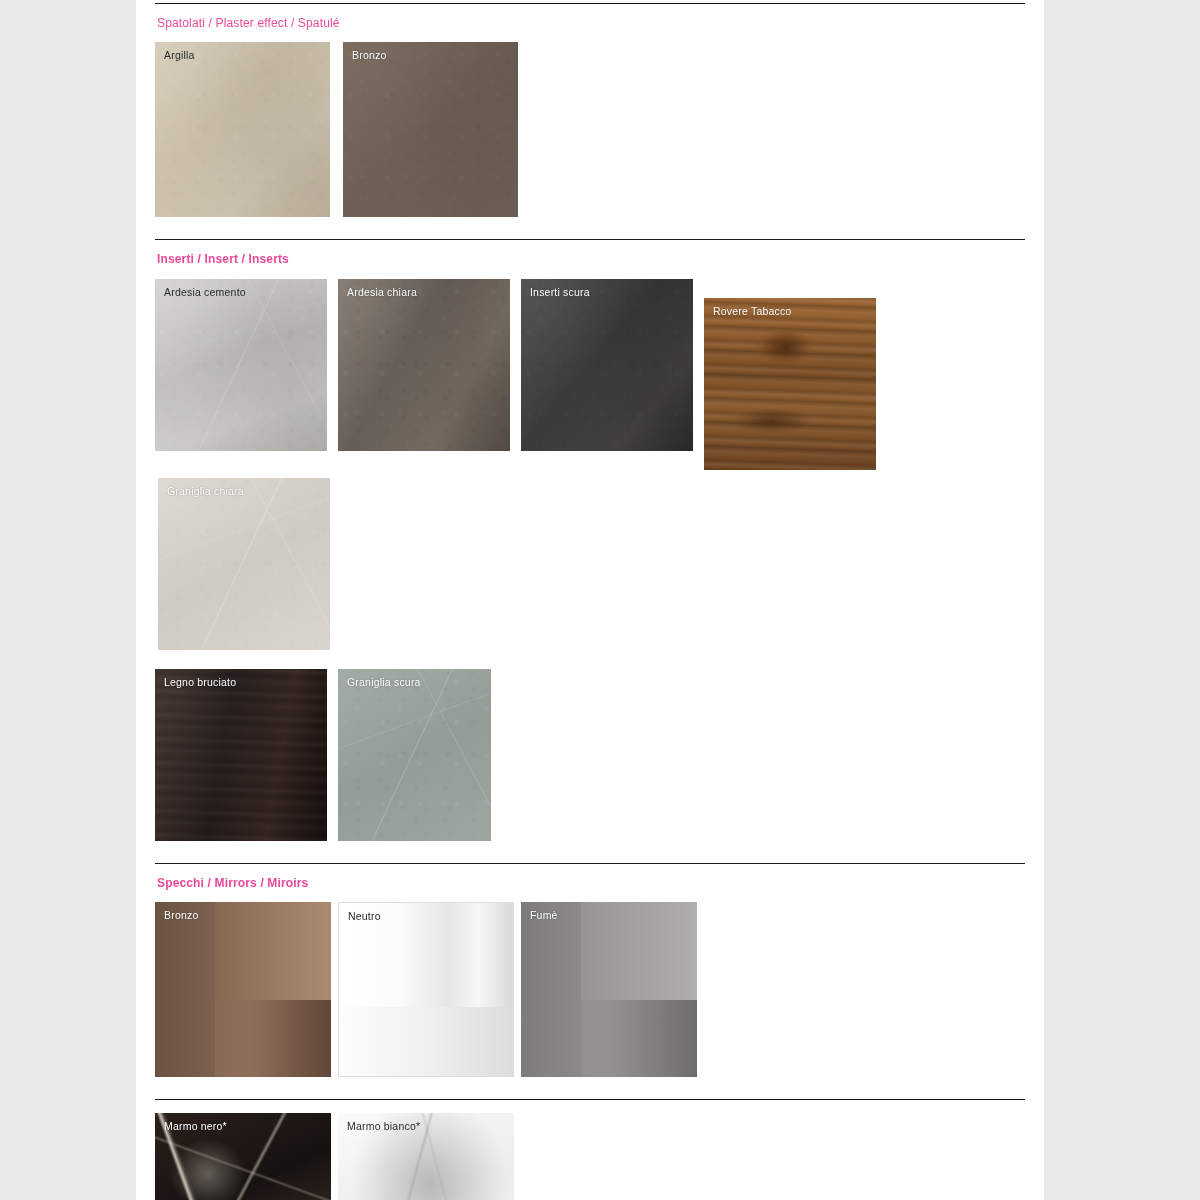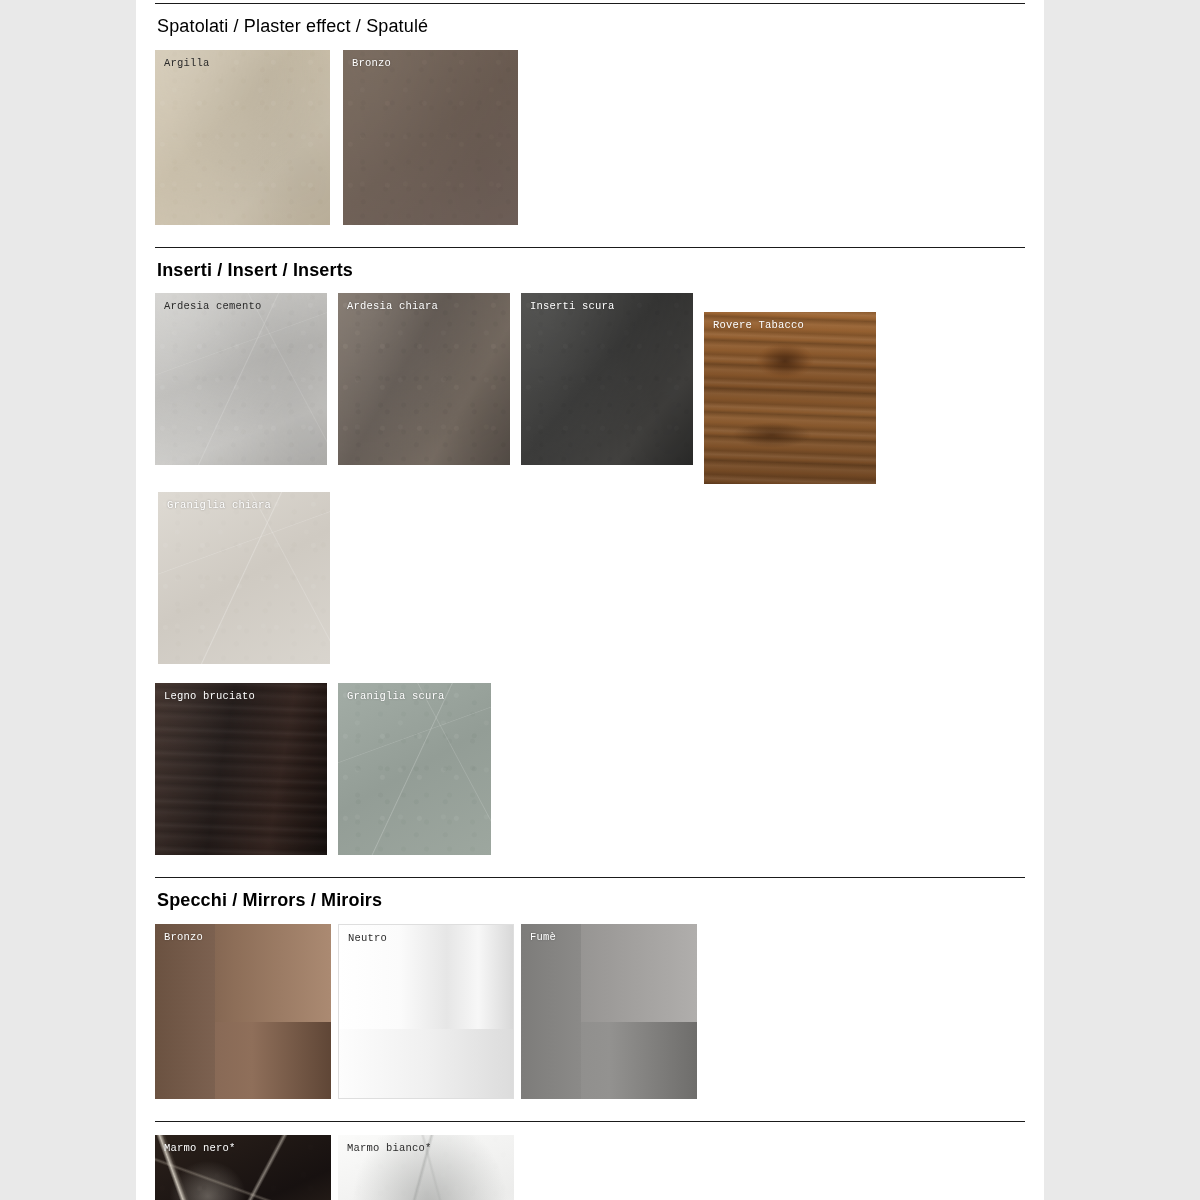--- a/index.html
+++ b/index.html
@@ -27,33 +27,32 @@
     top: 0;
     width: 870px;
   }
   .rule {
     height: 0;
     border-top: 1.5px solid #1a1a1a;
     margin: 0;
   }
   .rule.top { margin-top: 3px; }
   .sec-title {
-    font-size: 18px;
-    color: #000000;
+    font-size: 12px;
+    color: #ec4899;
     letter-spacing: 0.15px;
     padding: 12px 0 0 2px;
     line-height: 1.2;
   }
   .sec-title.bold { font-weight: bold; }
   .swatch-row {
     display: flex;
     flex-wrap: wrap;
     gap: 0;
     margin-top: 12px;
-    font-family: Liberation Mono, monospace;
   }
   .swatch {
     position: relative;
     width: 175px;
     height: 175px;
     margin-right: 0;
     overflow: hidden;
   }
   .swatch .label {
     position: absolute;

